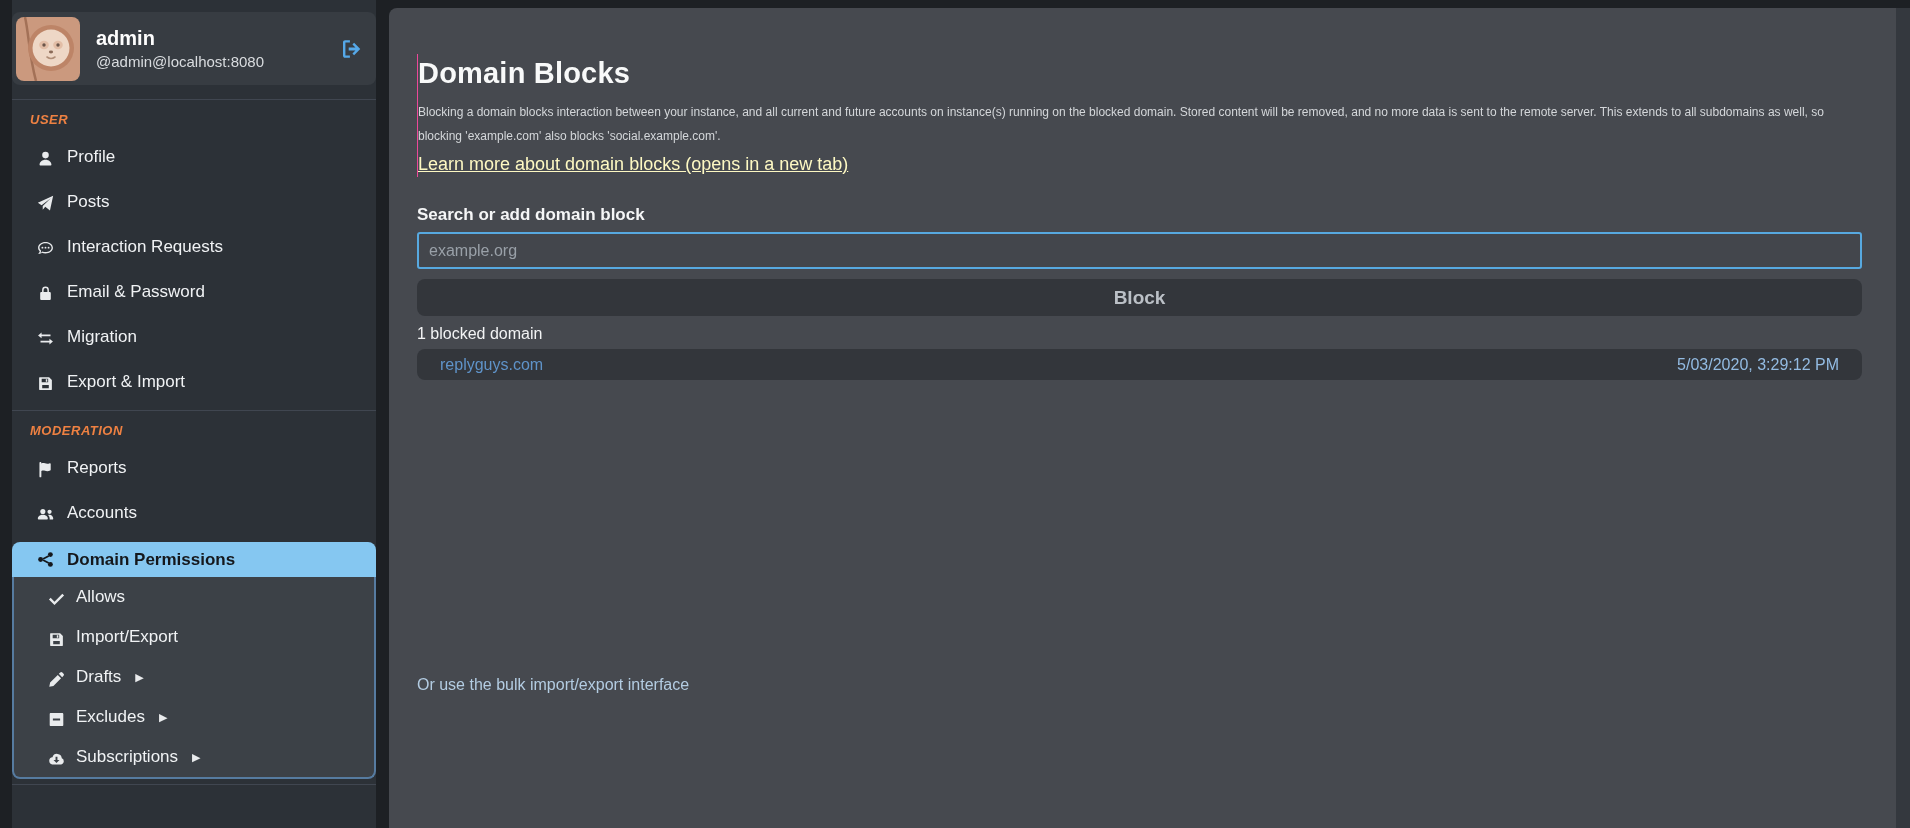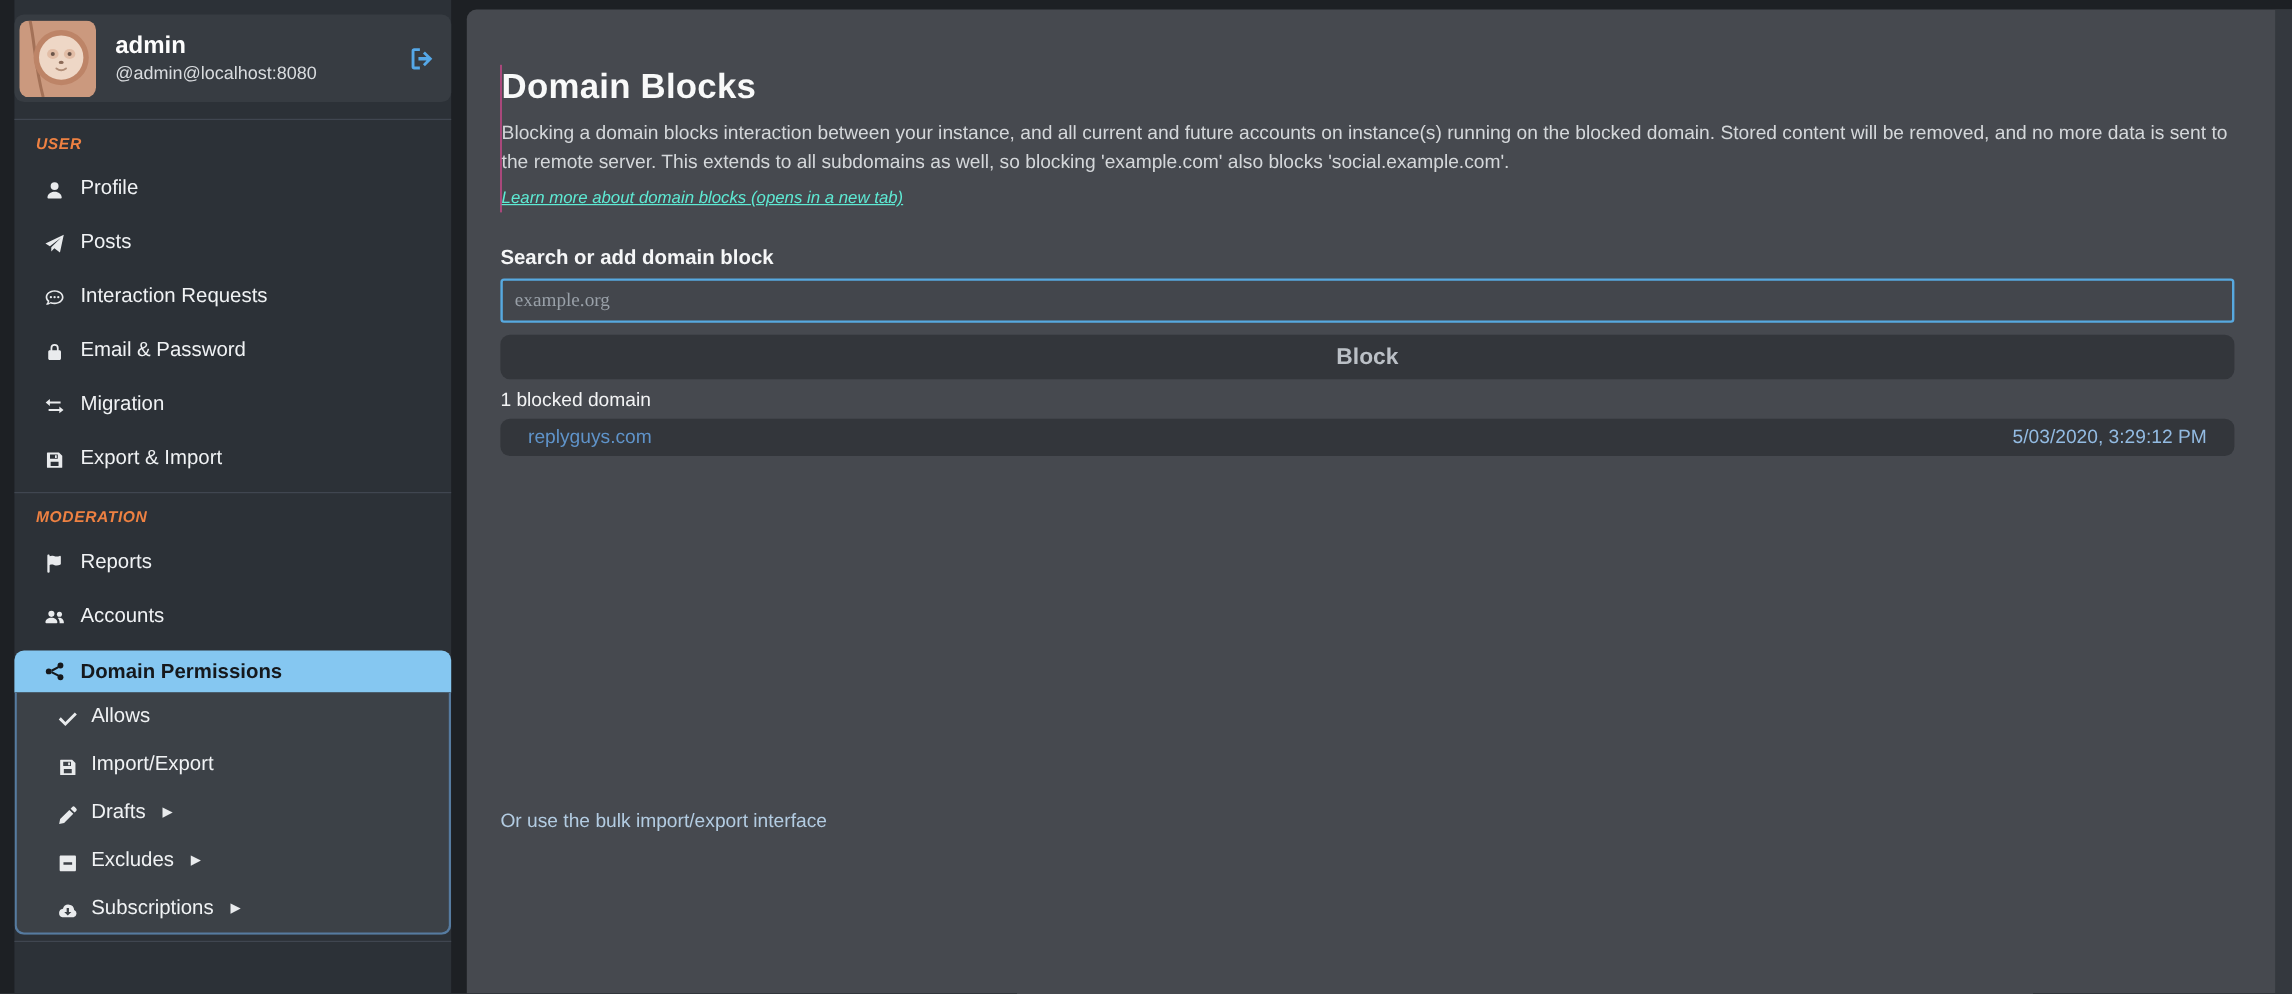--- a/index.html
+++ b/index.html
@@ -97,37 +97,37 @@
     border-left: 1px solid #ec4899;
     padding: 2px 0 2px 0;
     margin: 0 0 26px 0;
   }
   h1.page-title {
     margin: 0 0 10px 0;
     font-size: 29px; line-height: 34px; color: #f8f9f9; letter-spacing: 0.2px;
   }
   p.desc {
     margin: 0 0 5px 0;
-    font-size: 16px; line-height: 24px; color: #d4d7da;
+    font-size: 12px; line-height: 24px; color: #d4d7da;
   }
   a.learn-link {
-    font-size: 14px; line-height: 22px;
-    color: #5eead4; text-decoration: underline; cursor: pointer; font-style: italic;
+    font-size: 18px; line-height: 22px;
+    color: #fef9c3; text-decoration: underline; cursor: pointer;
   }
   .search-label {
     display: block;
     margin: 28px 0 7px 0;
     font-size: 17px; line-height: 20px; font-weight: bold; color: #f5f6f7;
   }
   .domain-input {
     display: block; width: 100%; height: 37px;
     background: #43464c;
     border: 2px solid #57a9e0; border-radius: 3px;
     padding: 0 10px;
-    font-family: Liberation Serif, serif;
+    font-family: Liberation Sans, sans-serif;
     font-size: 16px; color: #eceeef;
     outline: none;
   }
   .domain-input::placeholder { color: #99a0a8; opacity: 1; }
   .block-btn {
     display: block; width: 100%; height: 37px;
     margin-top: 10px;
     background: #33363b; border: none; border-radius: 8px;
     font-family: "Liberation Sans", sans-serif;
     font-size: 19px; font-weight: bold; color: #bbc0c6;

